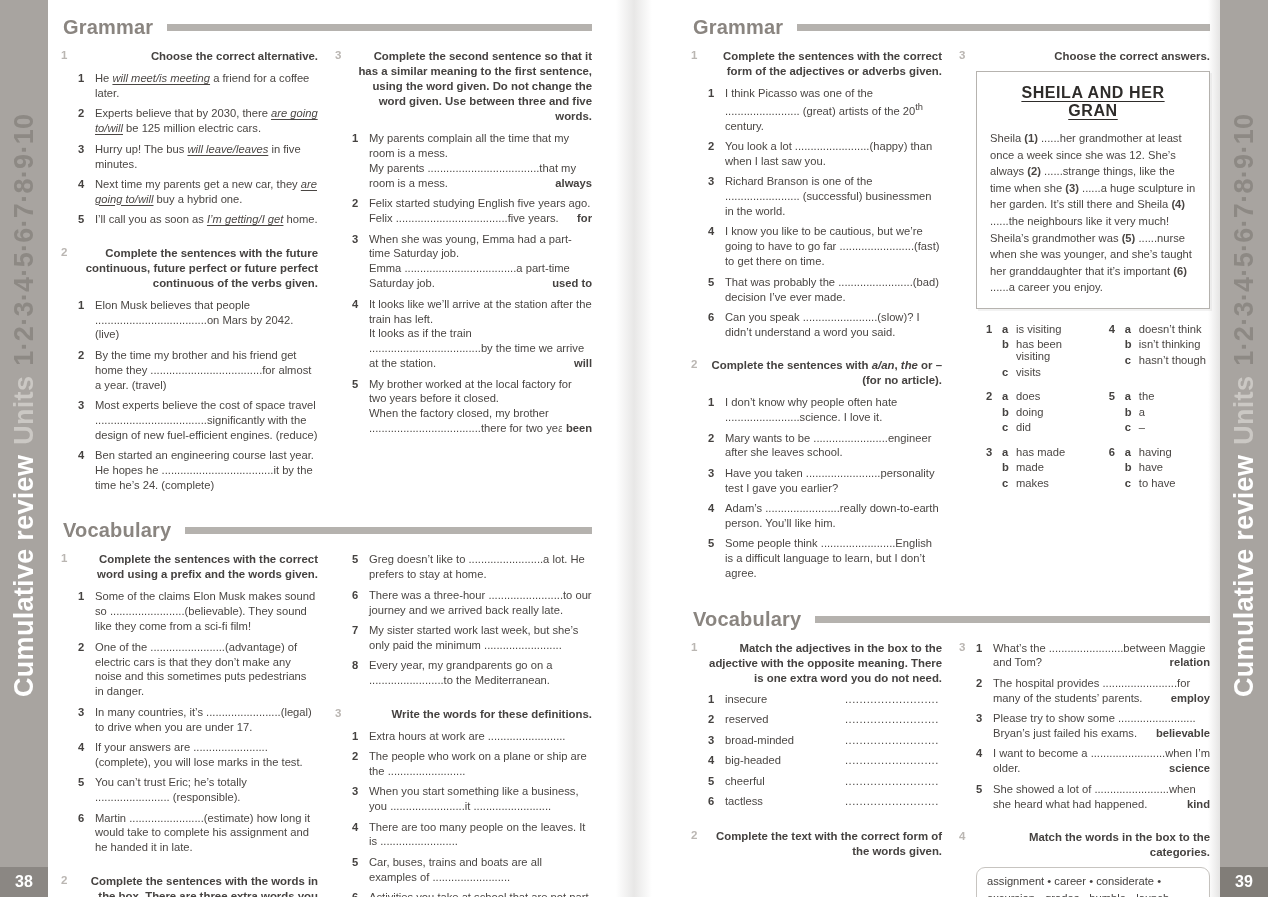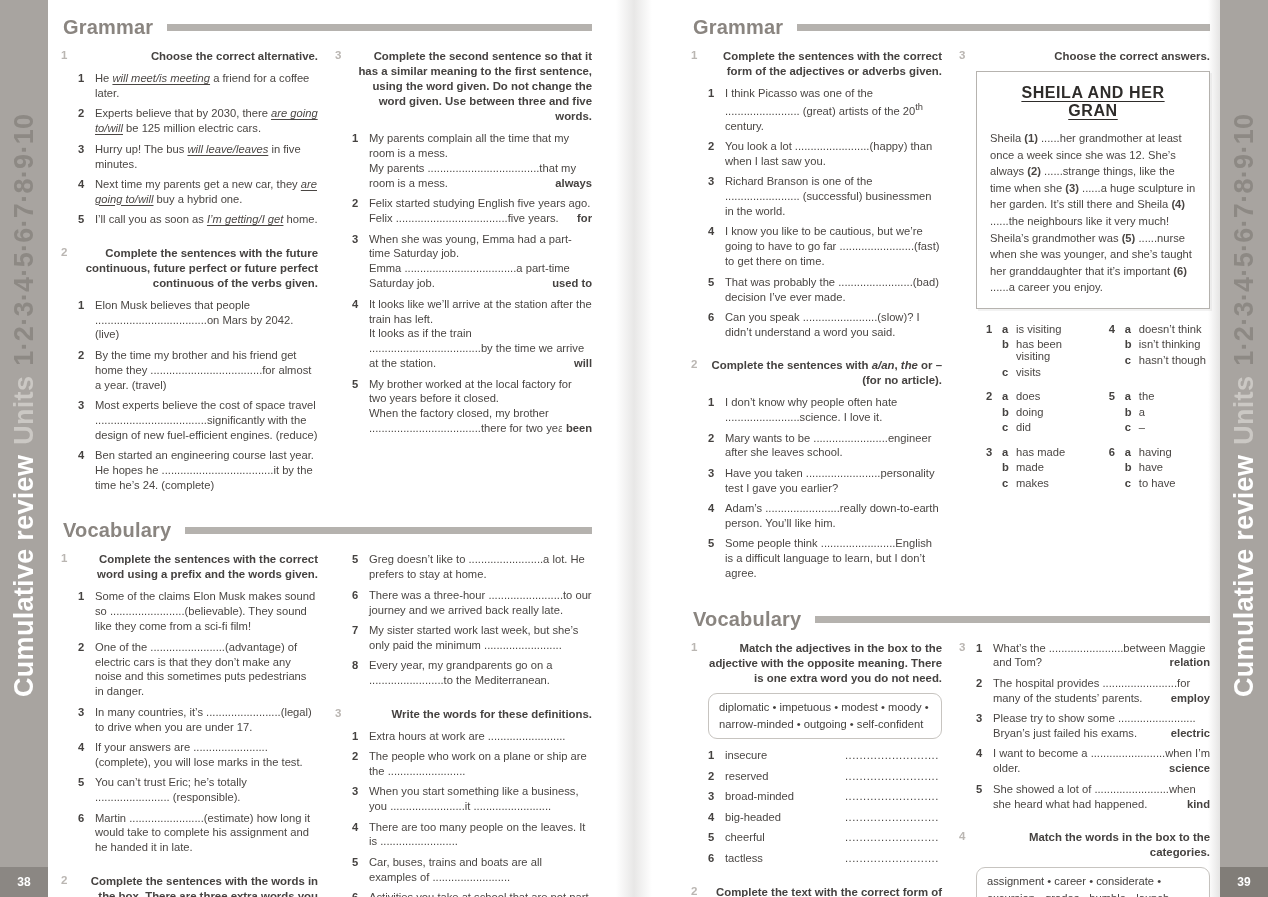--- a/index.html
+++ b/index.html
@@ -8,21 +8,21 @@
     width:1268px; height:897px; background:#ffffff;
     font-family:"Liberation Sans", sans-serif;
     color:#4a4643; font-size:11.2px;
   }
   .spread { position:relative; display:flex; width:1268px; height:897px; overflow:hidden; }
 
   
   .sidebar { position:relative; flex:0 0 48px; width:48px; background:#a8a4a0; }
   .pagenum {
     position:absolute; bottom:0; left:0; width:100%; height:30px; line-height:30px;
-    text-align:center; color:#fff; font-weight:bold; font-size:12px; background:#8b8783;
+    text-align:center; color:#fff; font-weight:bold; font-size:16px; background:#8b8783;
   }
   .side-right .pagenum { background:#817d78;text-align:center; }
   .vtext {
     position:absolute; top:100%; left:0; height:48px; line-height:48px;
     transform-origin:0 0; transform:rotate(-90deg);
     white-space:nowrap; padding-left:200px;
     font-size:27px; font-weight:bold; letter-spacing:.3px;
   }
   .vt-title { color:#ffffff; }
   .vt-units { color:#cbc8c4; margin:0 10px; }
@@ -547,21 +547,20 @@
       <div class="sec-head">
         <h2>Vocabulary</h2>
         <div class="bar"></div>
       </div>
       <div class="cols">
         <div class="col">
           <div class="ex">
             <div class="exnum">1</div>
             <div class="exbody">
               <p class="instr">Match the adjectives in the box to the adjective with the opposite meaning. There is one extra word you do not need.</p>
-              <div class="wordbox">diplomatic • impetuous • modest • moody • narrow-minded • outgoing • self-confident</div>
               <div>
 
                   <div class="pair">
                     <span class="inum">1</span>
                     <span class="pword">insecure</span>
                     <span class="pblank">..........................</span>
                   </div>
 
                   <div class="pair">
                     <span class="inum">2</span>
@@ -617,21 +616,21 @@
 
                   <div class="item">
                     <span class="inum">2</span>
                     <span class="itext">The hospital provides ........................for many of the students’ parents.</span>
                     <span class="kw">employ</span>
                   </div>
 
                   <div class="item">
                     <span class="inum">3</span>
                     <span class="itext">Please try to show some ......................... Bryan’s just failed his exams.</span>
-                    <span class="kw">electric</span>
+                    <span class="kw">believable</span>
                   </div>
 
                   <div class="item">
                     <span class="inum">4</span>
                     <span class="itext">I want to become a ........................when I’m older.</span>
                     <span class="kw">science</span>
                   </div>
 
                   <div class="item">
                     <span class="inum">5</span>

